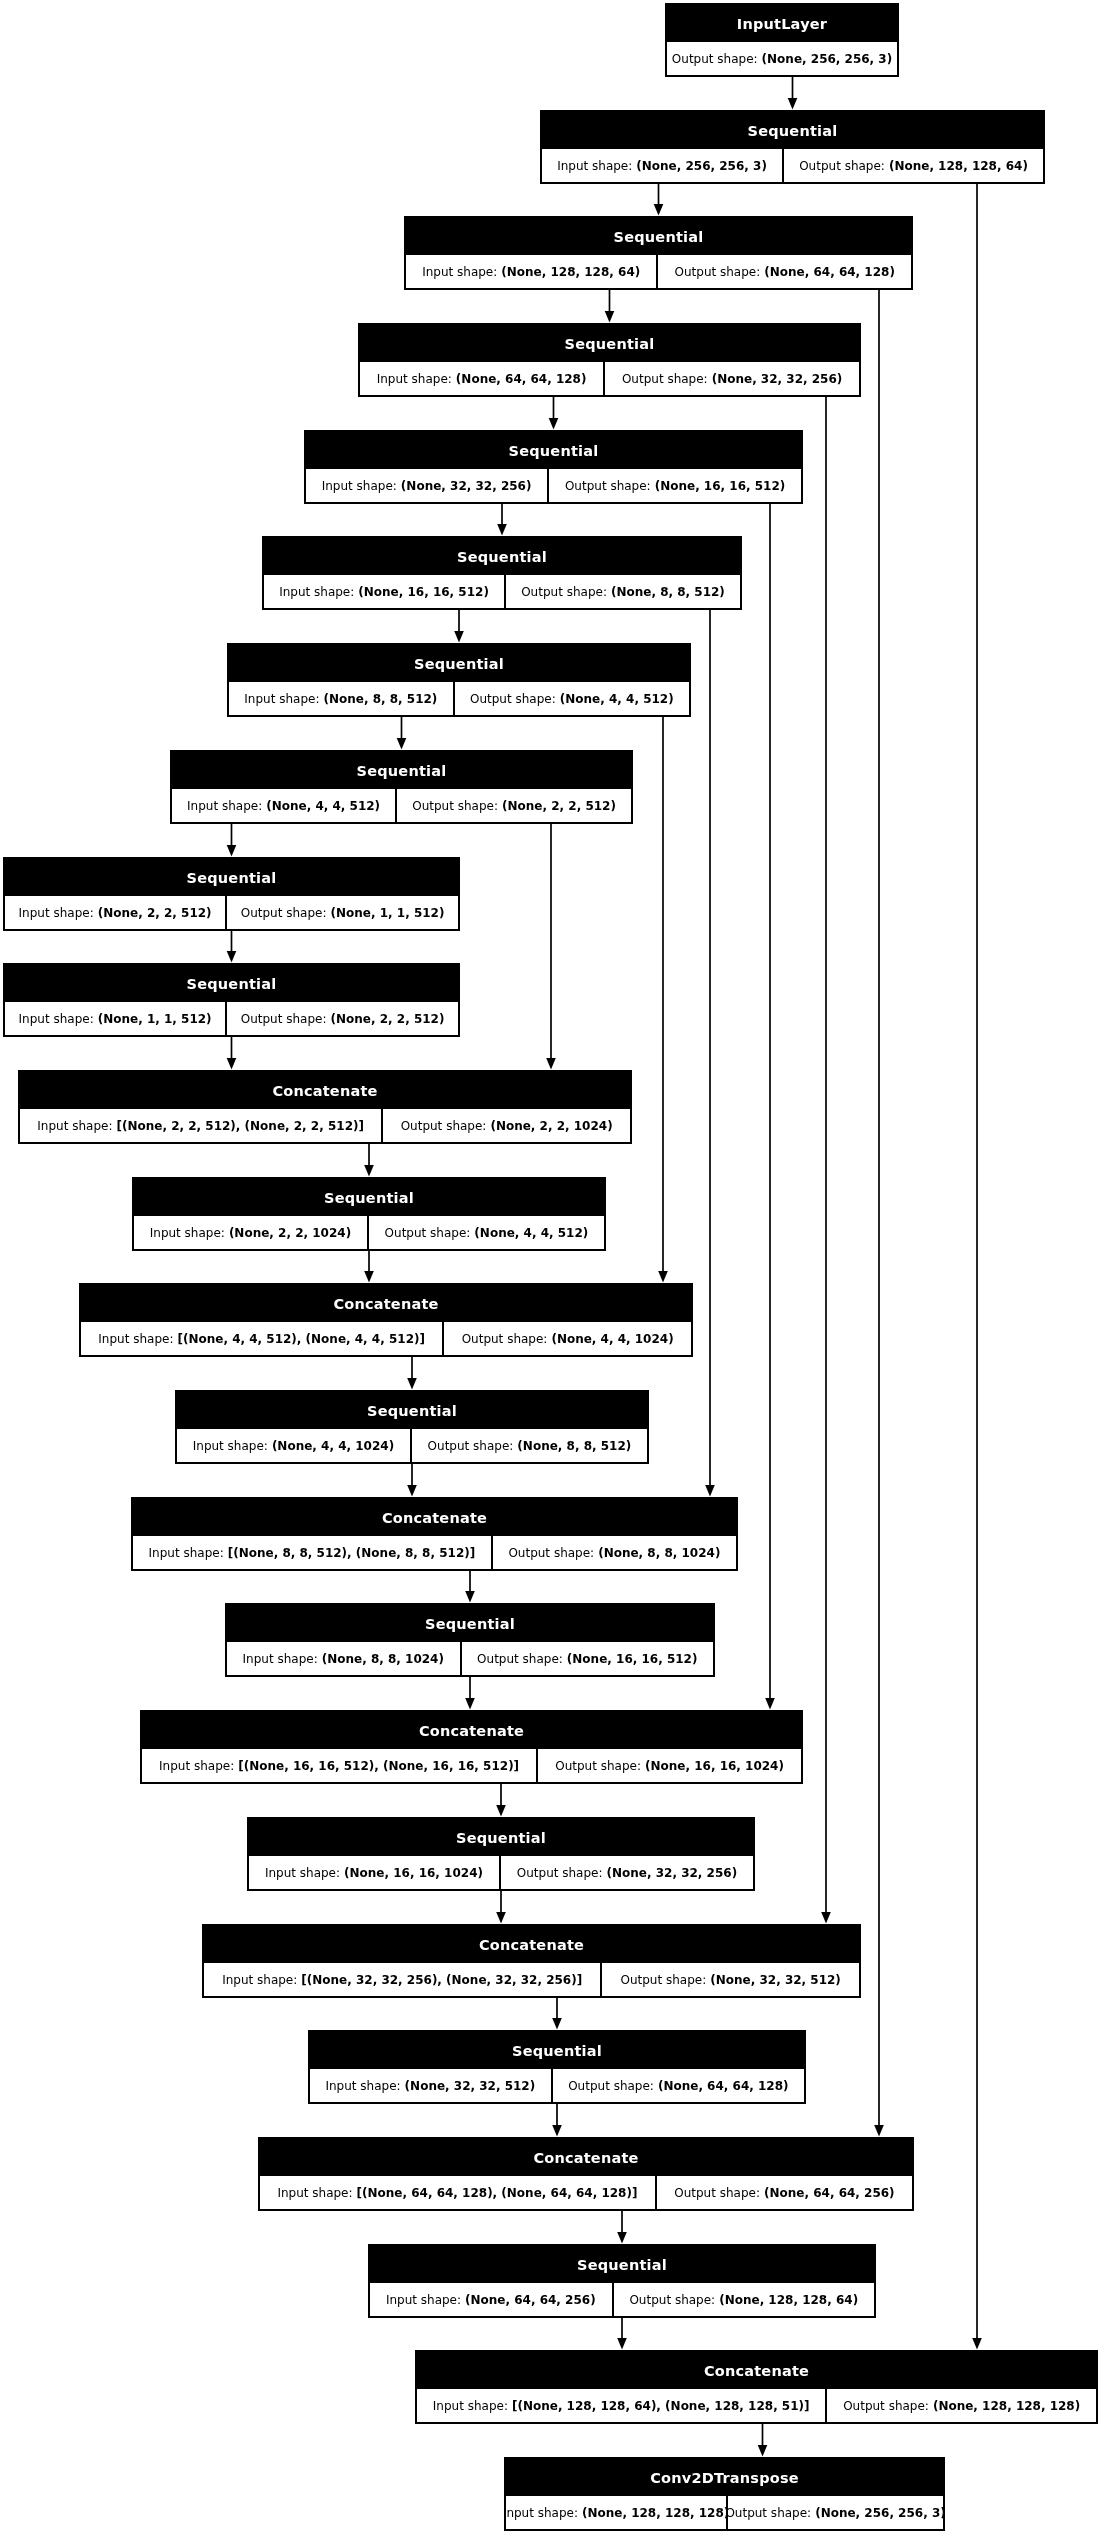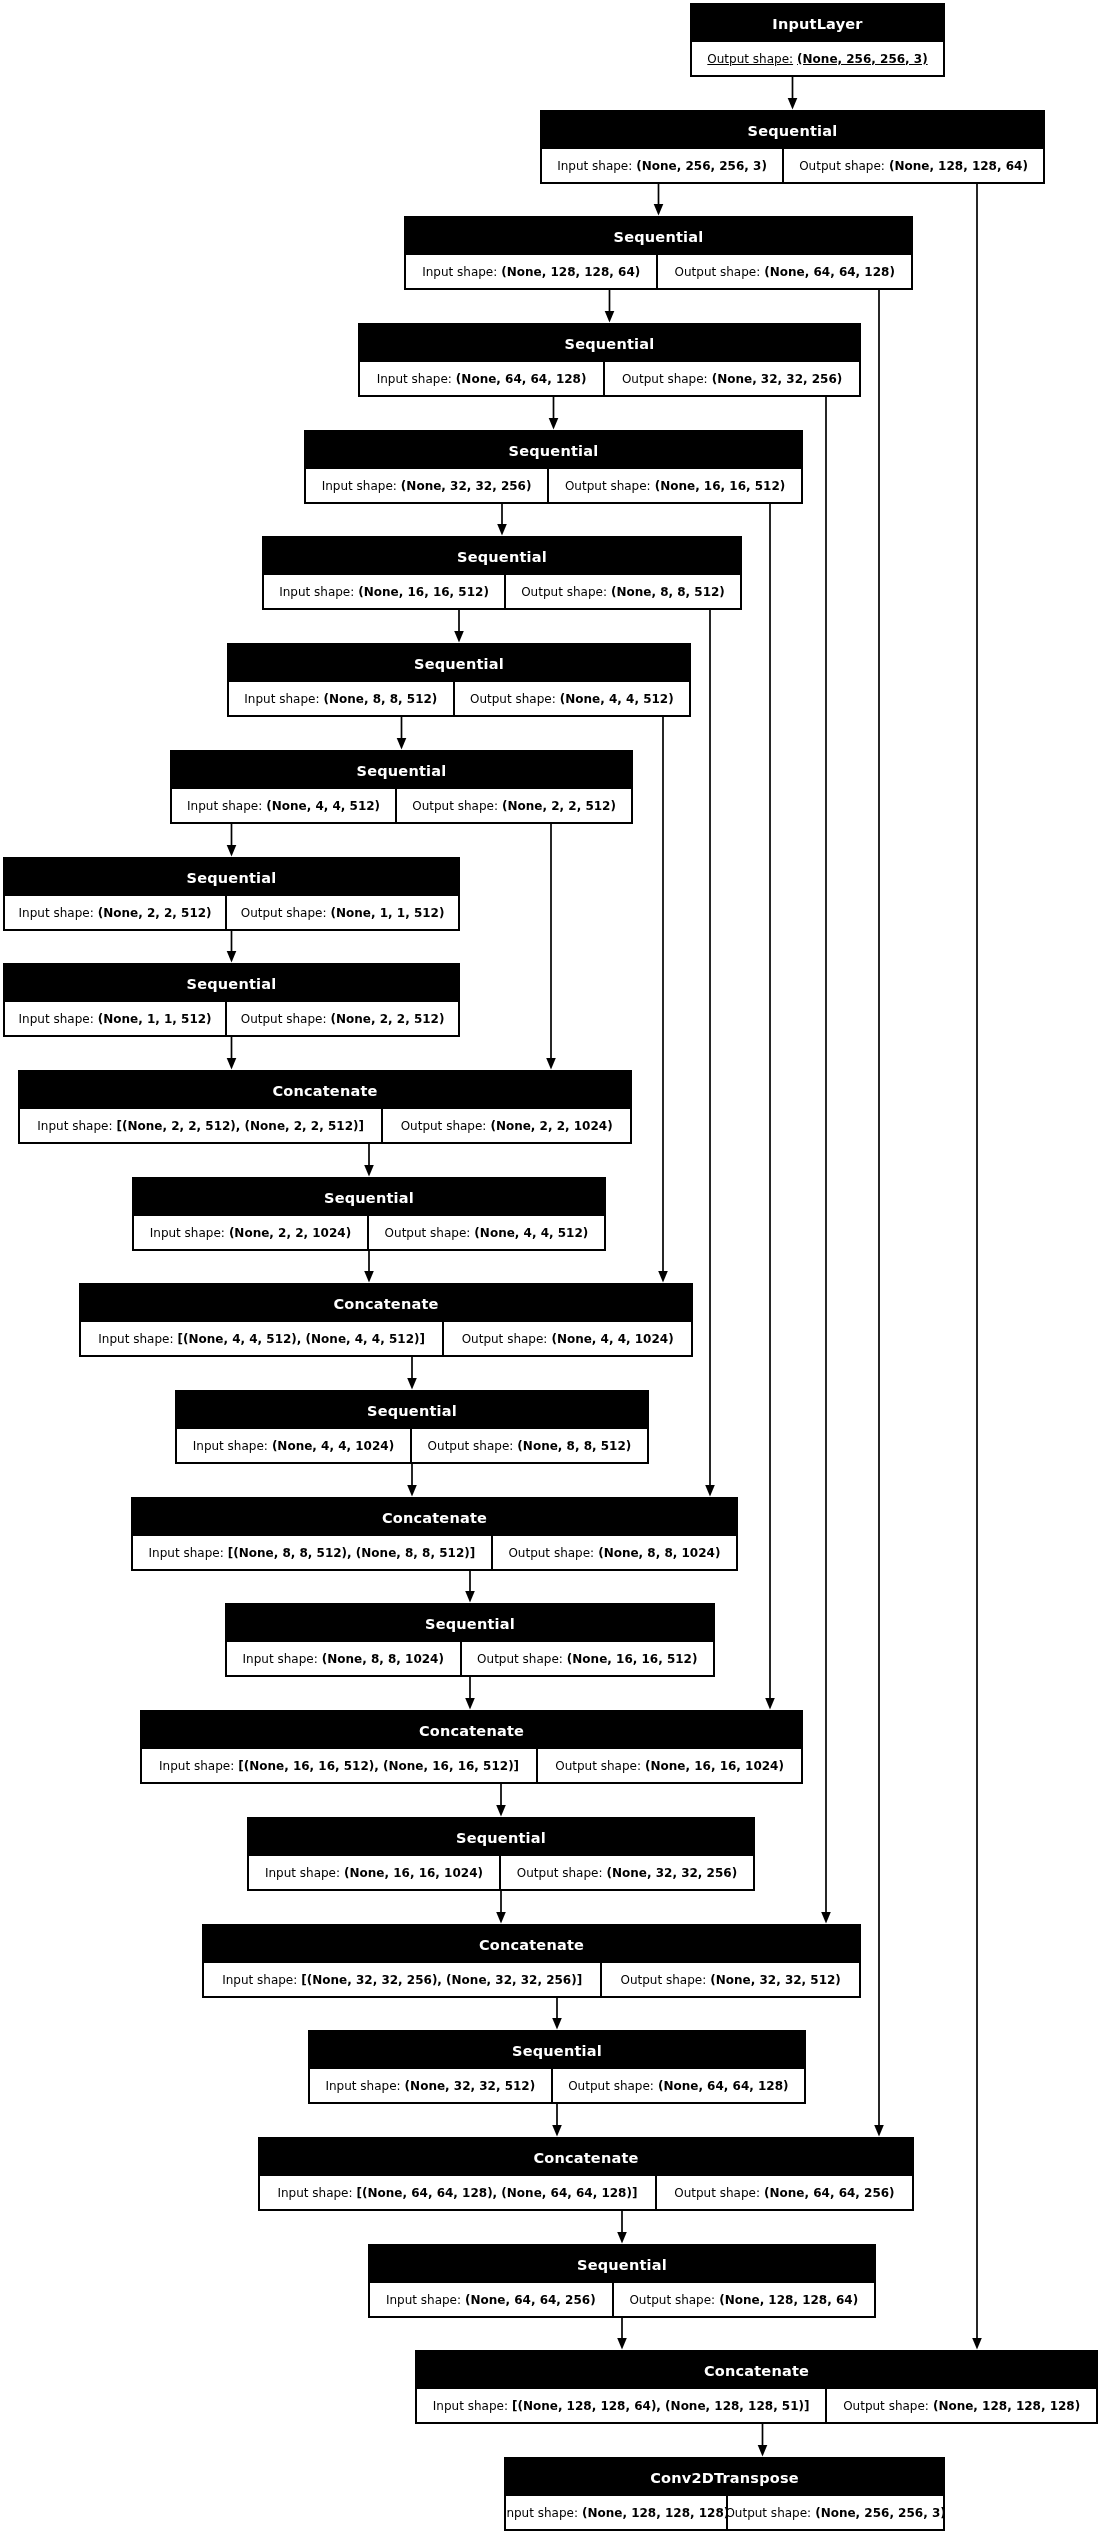--- a/index.html
+++ b/index.html
@@ -177,21 +177,21 @@
       <g>
         <line x1="663" y1="717" x2="663" y2="1274" stroke="#000000" stroke-width="1.7"></line>
         <polygon points="658.2,1271 667.8,1271 663,1282.5" fill="#000000"></polygon>
       </g>
       <g>
         <line x1="551" y1="824" x2="551" y2="1061" stroke="#000000" stroke-width="1.7"></line>
         <polygon points="546.2,1058 555.8,1058 551,1069.5" fill="#000000"></polygon>
       </g>
     </svg>
   <div id="nodes">
-      <div class="node" style="left: 690px; top: 3px; width: 255px; text-decoration: underline;">
+      <div class="node" style="left: 665px; top: 3px; width: 234px;">
         <div class="title">InputLayer</div>
         <div class="cells">
           <div class="cell">
             <span class="lbl">Output shape:</span>
             <span class="val">(None, 256, 256, 3)</span>
           </div>
         </div>
       </div>
       <div class="node" style="left: 540px; top: 110px; width: 505px;">
         <div class="title">Sequential</div>

